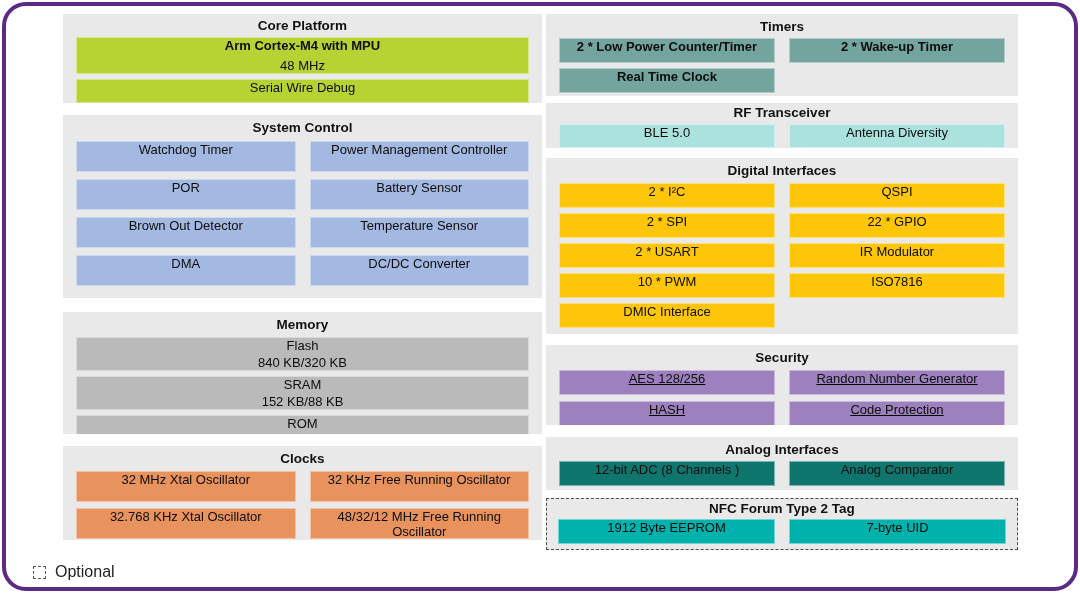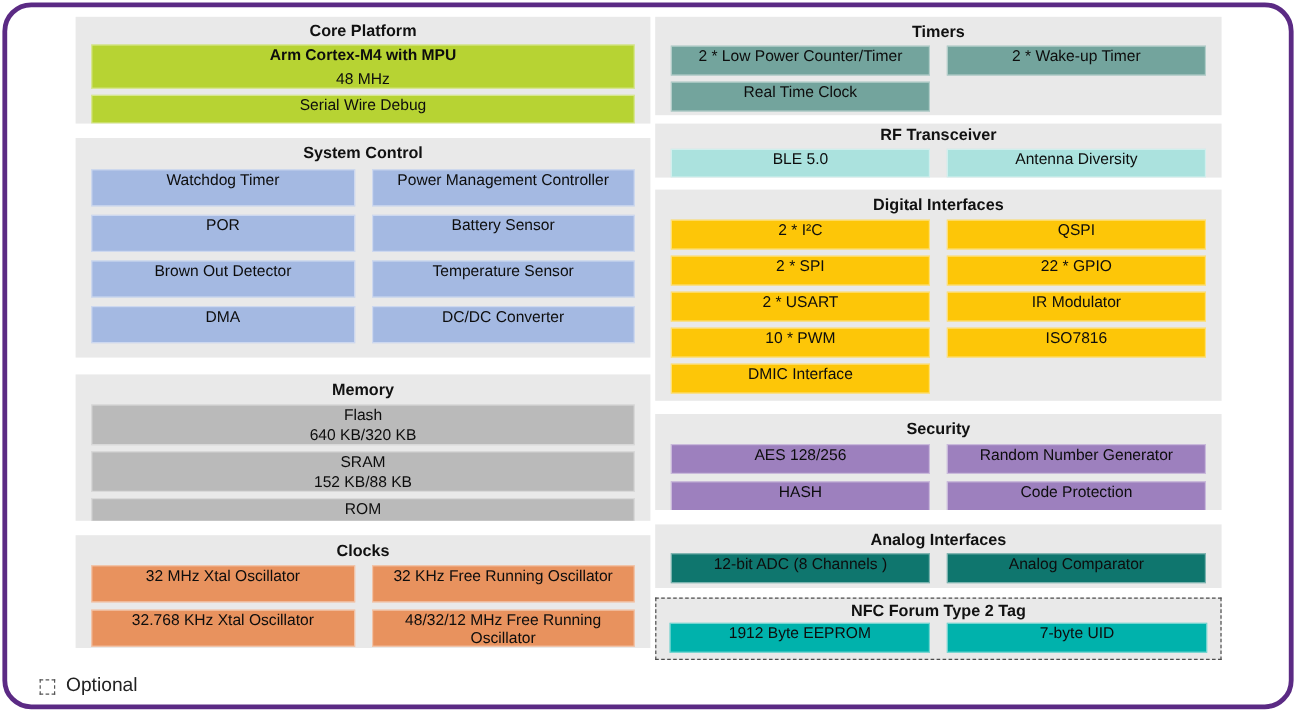--- a/index.html
+++ b/index.html
@@ -42,38 +42,38 @@
   .mem .stack{margin-top:4px;gap:5px;border-radius:11px;}
   .mem .blk{background:#bababa;height:34px;}
 
   
   .clk{height:94px;}
   .clk .blocks2{margin-top:4px;row-gap:6px;grid-auto-rows:31px;}
   .clk .blk{background:#e8925e;}
 
   
   .tim{height:82px;margin-bottom:7px;}
-  .tim .blocks2{margin-top:3px;row-gap:5px;grid-auto-rows:25px;}
+  .tim .blocks2{margin-top:3px;row-gap:5px;grid-auto-rows:25px;font-weight:bold;}
   .tim .blk{background:#73a49d;}
 
   
   .rf{height:45px;margin-bottom:10px;}
   .rf .ttl{padding-top:2px;}
   .rf .blocks2{margin-top:3px;grid-auto-rows:24px;}
   .rf .blk{background:#abe2de;}
 
   
   .dig{height:176px;margin-bottom:11px;}
   .dig .cols{margin-top:4px;display:grid;grid-template-columns:1fr 1fr;column-gap:14px;}
   .dig .colstack{display:flex;flex-direction:column;gap:5px;}
   .dig .blk{background:#fdc608;height:25px;}
 
   
   .sec{height:80px;margin-bottom:12px;}
-  .sec .blocks2{margin-top:4px;row-gap:6px;grid-auto-rows:25px;}
+  .sec .blocks2{margin-top:4px;row-gap:6px;grid-auto-rows:25px;text-decoration:underline;}
   .sec .blk{background:#9d80be;}
 
   
   .ana{height:53px;margin-bottom:8px;}
   .ana .blocks2{margin-top:3px;grid-auto-rows:25px;}
   .ana .blk{background:#0f766e;}
 
   
   .nfc{height:52px;border:1.5px dashed #4c4c4c;padding:0 11px;}
   .nfc .ttl{padding-top:2px;}
@@ -115,21 +115,21 @@
       <div class="blk">DMA</div>
       <div class="blk">DC/DC Converter</div>
     </div>
   </div>
 
   <div class="sect mem">
     <div class="ttl">Memory</div>
     <div class="stack">
       <div class="blk">
         <span>Flash</span>
-        <span>640 KB/320 KB</span>
+        <span>840 KB/320 KB</span>
       </div>
       <div class="blk">
         <span>SRAM</span>
         <span>152 KB/88 KB</span>
       </div>
       <div class="blk">
         <span>ROM</span>
         <span>128 KB</span>
       </div>
     </div>

